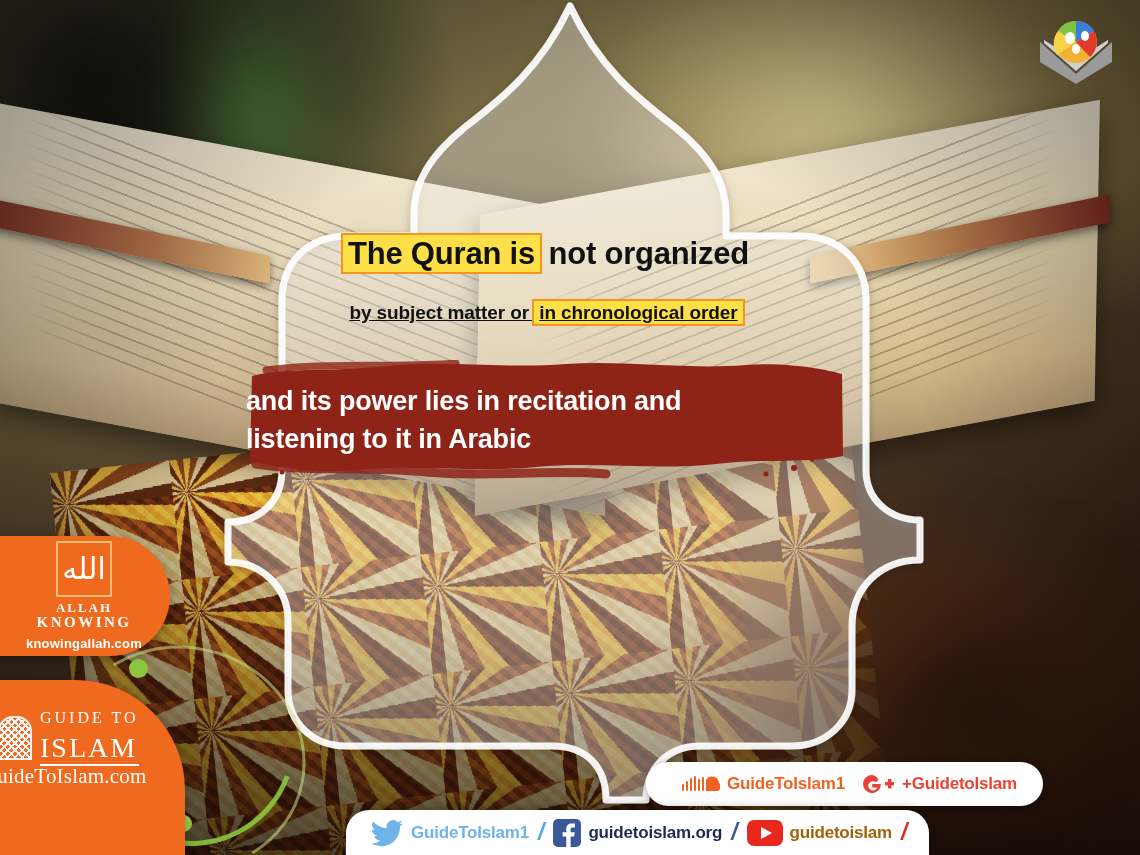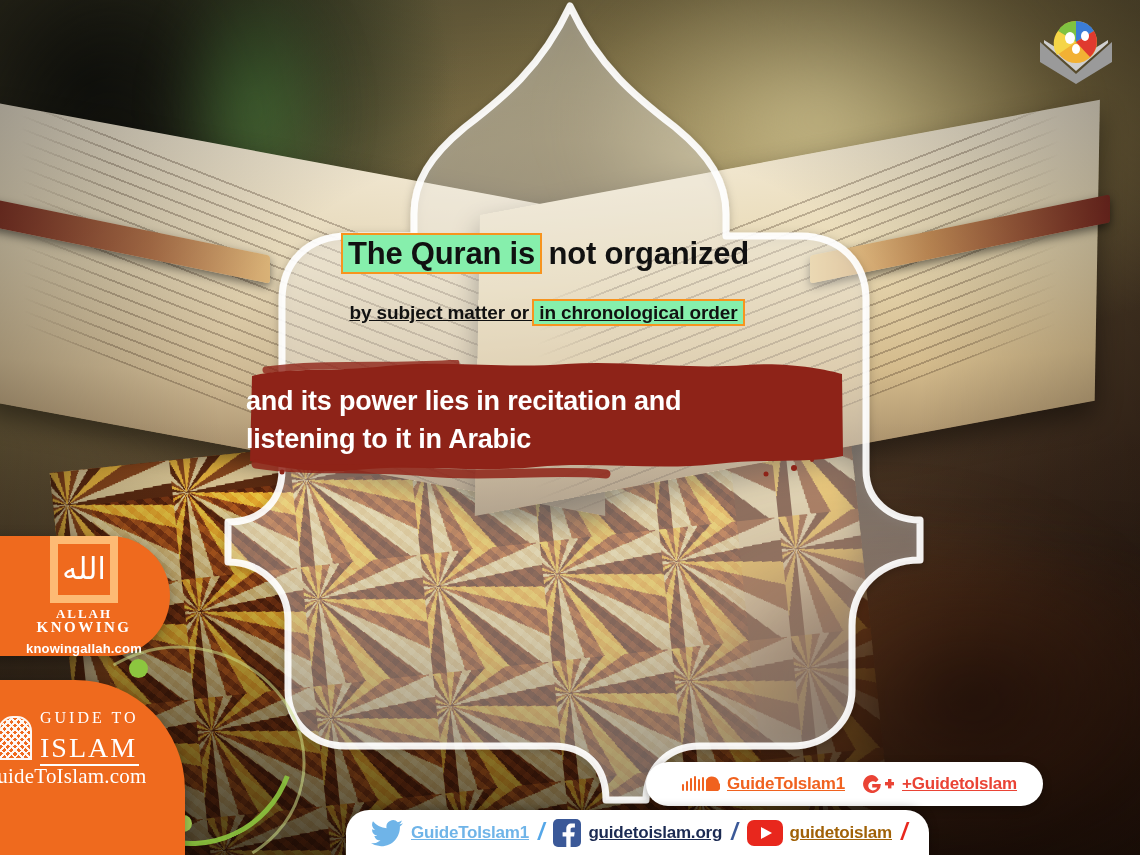--- a/index.html
+++ b/index.html
@@ -136,21 +136,21 @@
   .hl-line1{
     font-size:31px;font-weight:700;color:#111;letter-spacing:-.2px;
     line-height:1.18;white-space:nowrap;
   }
   .hl-line2{
     font-size:19px;font-weight:600;color:#111;letter-spacing:-.1px;
     line-height:1.3;margin-top:28px;white-space:nowrap;text-decoration:underline;
   }
   .hi{
     position:relative;padding:1px 5px;
-    background:#86efac;
+    background:#fde047;
     box-shadow:0 0 0 2px #f7941e;
   }
   .hi::before{
     content:"";position:absolute;left:-4px;top:-3px;right:-4px;bottom:-3px;
     background:#f7941e;z-index:-1;
     clip-path:polygon(1% 12%,6% 4%,14% 9%,25% 2%,38% 8%,49% 1%,62% 7%,74% 2%,86% 9%,95% 3%,100% 14%,99% 40%,100% 66%,98% 88%,92% 97%,80% 92%,68% 99%,55% 93%,42% 99%,30% 92%,18% 98%,8% 93%,2% 97%,0 72%,1% 44%);
   }
 
   .brushbox{
     position:absolute;left:246px;top:360px;width:600px;height:126px;
@@ -165,21 +165,21 @@
 
   
   .logo-knowing{
     position:absolute;left:-30px;top:536px;width:200px;height:120px;
     background:#ef6a1e;
     border-radius:0 60px 60px 0;
     display:flex;flex-direction:column;align-items:center;justify-content:center;
     box-shadow:0 4px 14px rgba(0,0,0,.35);
   }
   .ka-box{
-    width:52px;height:52px;border:8px solid #fdba74;display:flex;align-items:center;justify-content:center;
+    width:52px;height:52px;border:2px solid #fdba74;display:flex;align-items:center;justify-content:center;
     margin-left:28px;
   }
   .ka-glyph{color:#fff;font-size:30px;line-height:1;font-family:"DejaVu Sans",sans-serif;}
   .ka-title{
     color:#fff;font-family:"Liberation Serif",serif;font-weight:700;
     font-size:13px;letter-spacing:2px;line-height:1.05;text-align:center;margin-left:28px;margin-top:4px;
   }
   .ka-title .b{font-size:15px;letter-spacing:2.5px;display:block;}
   .ka-url{
     color:#fff;font-weight:700;font-size:13px;margin-left:28px;margin-top:5px;letter-spacing:.2px;
@@ -240,21 +240,21 @@
     display:flex;align-items:center;gap:16px;padding:0 26px 0 36px;
     box-shadow:0 3px 10px rgba(0,0,0,.3);
   }
   .bar-bottom{
     position:absolute;left:346px;top:810px;height:45px;
     background:#fff;border-radius:23px 23px 0 0;
     display:flex;align-items:center;gap:9px;padding:0 22px 0 24px;
     box-shadow:0 -2px 10px rgba(0,0,0,.3);
   }
   .sitem{display:flex;align-items:center;gap:7px;}
-  .sname{font-weight:700;font-size:17px;letter-spacing:-.2px;white-space:nowrap;text-decoration:underline;}
+  .sname{font-weight:700;font-size:17px;letter-spacing:-.2px;white-space:nowrap;}
   .sep{font-size:23px;font-weight:700;font-style:italic;}
   .sep.blue{color:#55a7e8;}
   .sep.navy{color:#3b5998;}
   .sep.red{color:#e8271d;}
 </style>
 </head>
 <body>
 
 <div class="poster">
 

